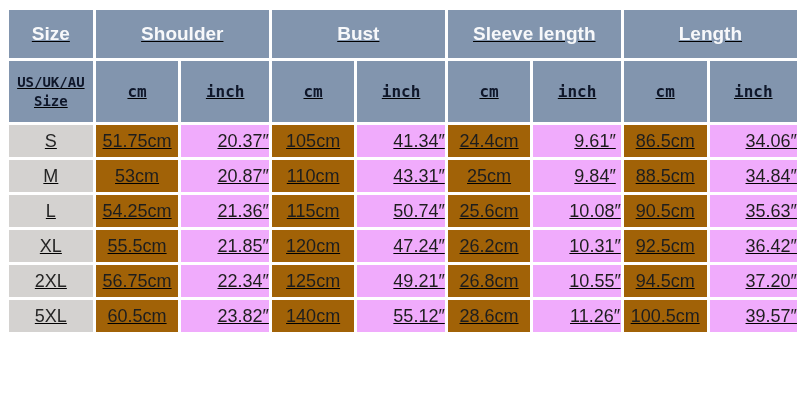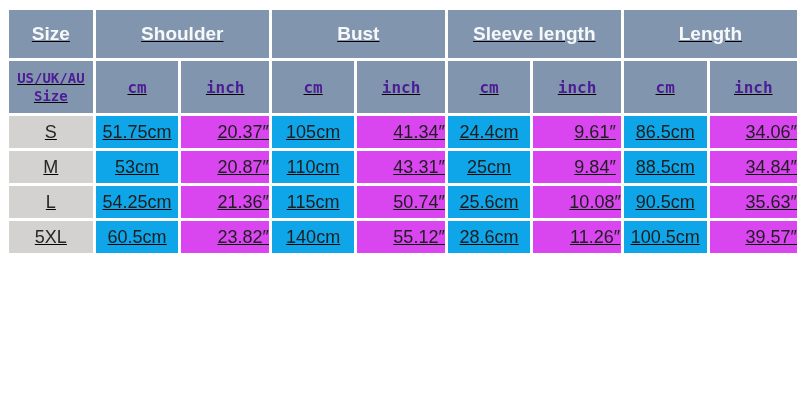--- a/index.html
+++ b/index.html
@@ -30,40 +30,40 @@
   th.grp {
     background: #8295ae;
     color: #f7f8fa;
     height: 48px;
     font-size: 19px;
     font-weight: bold;
     letter-spacing: 0px;
   }
   th.sub {
     background: #8295ae;
-    color: #4c1d95;
-    height: 52px;
+    color: #0f172a;
+    height: 61px;
     font-family: "DejaVu Sans Mono", monospace;
     font-weight: bold;
     font-size: 16px;
     margin-top: 27px;
   }
   th.sub .two-line {
     display: block;
     font-size: 14px;
     line-height: 1.3;
   }
   td {
     height: 32px;
     font-size: 18px;
     color: #1e1e1e;
   }
   td.c-size { background: #d4d2d0; color: #262626; }
-  td.c-cm   { background: #0ea5e9; }
-  td.c-inch { background: #d946ef; padding-left: 36px; }
+  td.c-cm   { background: #a16207; }
+  td.c-inch { background: #f0abfc; padding-left: 36px; }
 </style>
 </head>
 <body>
 
 <table class="size-chart">
   <colgroup>
     <col class="c-size-col">
     <col class="c-unit-col">
       <col class="c-unit-col">
     <col class="c-unit-col">
@@ -124,20 +124,42 @@
       <td class="c-cm">54.25cm</td>
       <td class="c-inch">21.36″</td>
       <td class="c-cm">115cm</td>
       <td class="c-inch">50.74″</td>
       <td class="c-cm">25.6cm</td>
       <td class="c-inch">10.08″</td>
       <td class="c-cm">90.5cm</td>
       <td class="c-inch">35.63″</td>
     </tr>
     <tr>
+      <td class="c-size">XL</td>
+      <td class="c-cm">55.5cm</td>
+      <td class="c-inch">21.85″</td>
+      <td class="c-cm">120cm</td>
+      <td class="c-inch">47.24″</td>
+      <td class="c-cm">26.2cm</td>
+      <td class="c-inch">10.31″</td>
+      <td class="c-cm">92.5cm</td>
+      <td class="c-inch">36.42″</td>
+    </tr>
+    <tr>
+      <td class="c-size">2XL</td>
+      <td class="c-cm">56.75cm</td>
+      <td class="c-inch">22.34″</td>
+      <td class="c-cm">125cm</td>
+      <td class="c-inch">49.21″</td>
+      <td class="c-cm">26.8cm</td>
+      <td class="c-inch">10.55″</td>
+      <td class="c-cm">94.5cm</td>
+      <td class="c-inch">37.20″</td>
+    </tr>
+    <tr>
       <td class="c-size">5XL</td>
       <td class="c-cm">60.5cm</td>
       <td class="c-inch">23.82″</td>
       <td class="c-cm">140cm</td>
       <td class="c-inch">55.12″</td>
       <td class="c-cm">28.6cm</td>
       <td class="c-inch">11.26″</td>
       <td class="c-cm">100.5cm</td>
       <td class="c-inch">39.57″</td>
     </tr>

